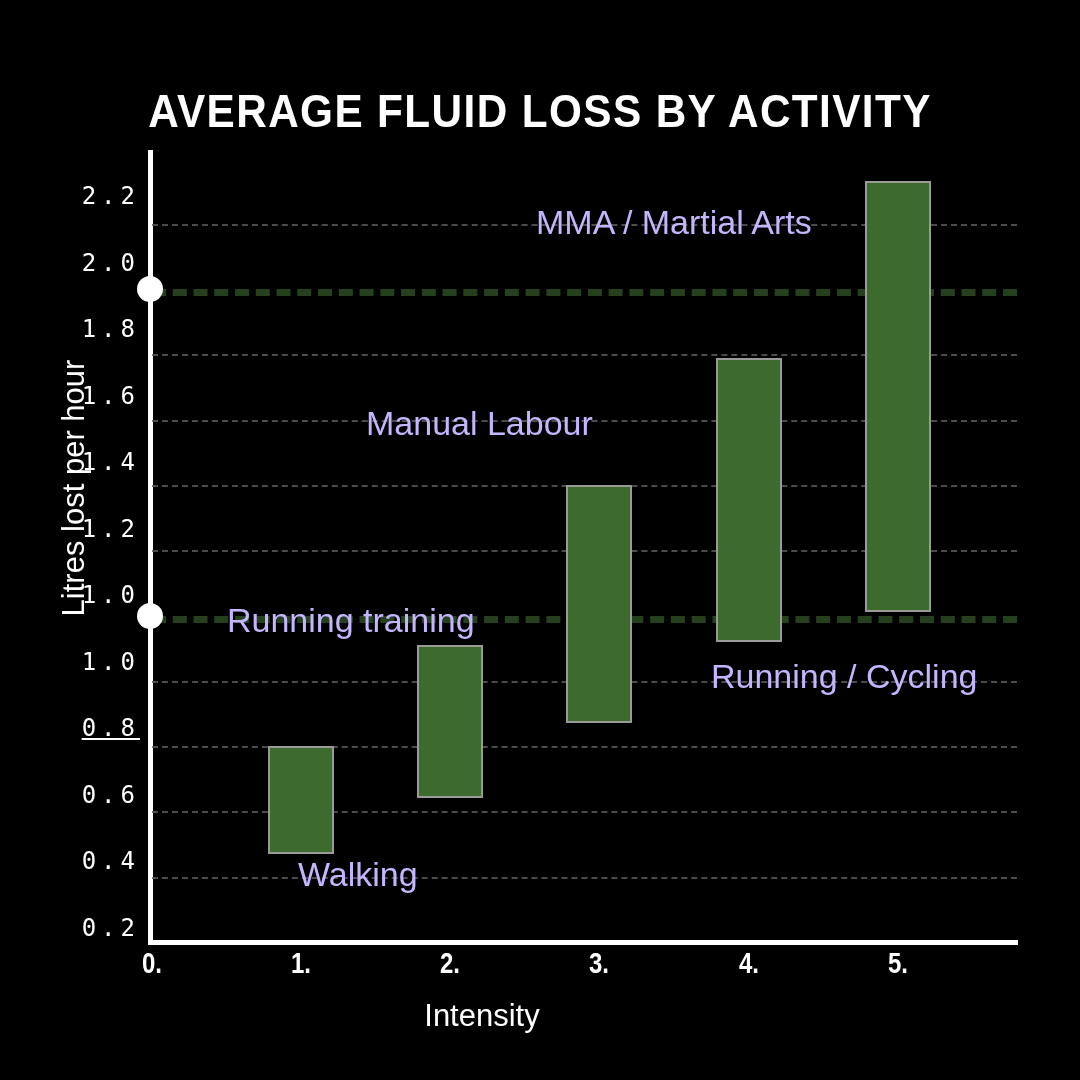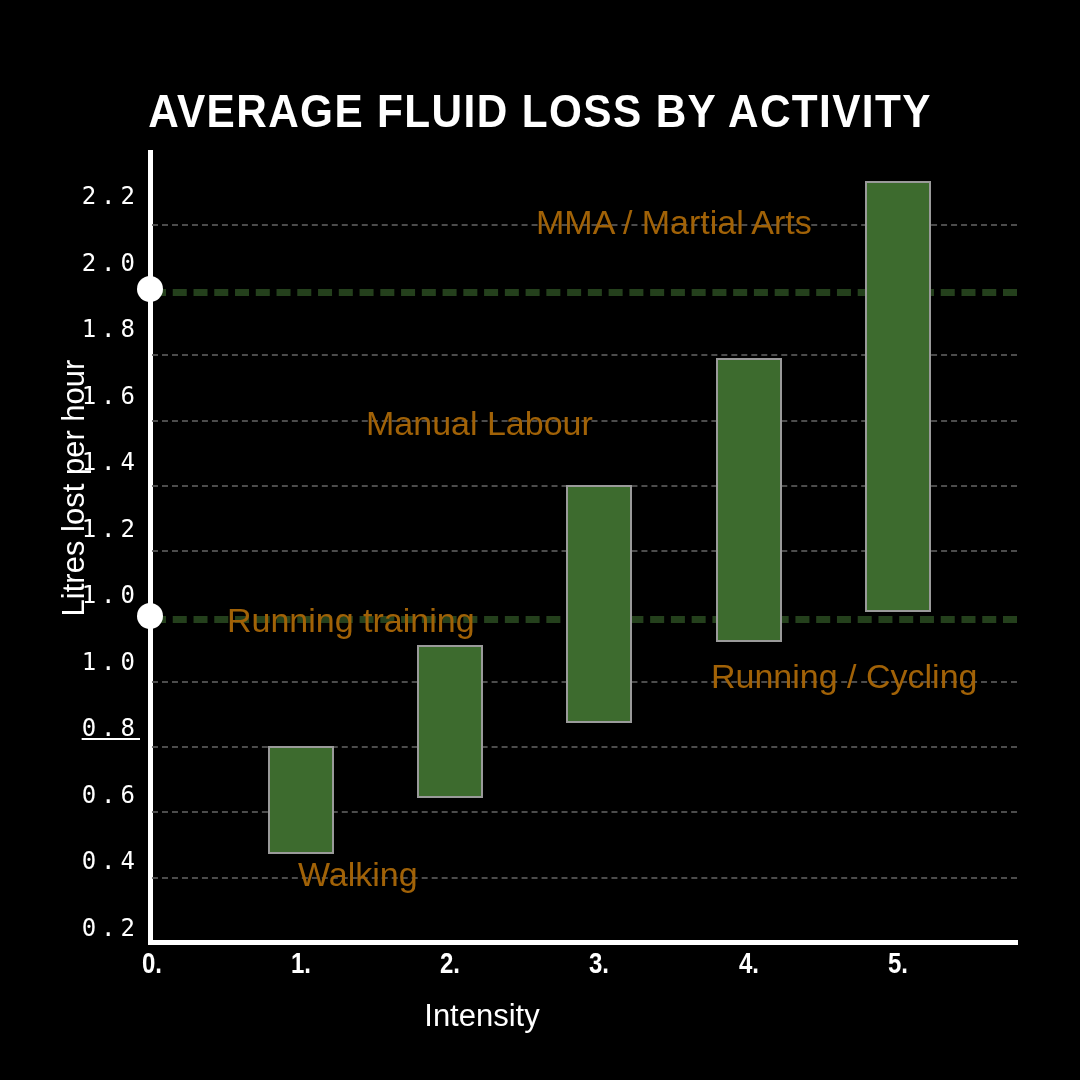--- a/index.html
+++ b/index.html
@@ -38,21 +38,21 @@
 
   
   .xtick{position:absolute;top:946px;transform:translateX(-50%) scaleX(0.8);
          color:#ffffff;font-family:"Liberation Sans Narrow","Liberation Sans",sans-serif;
          font-weight:700;font-size:30px;white-space:nowrap;}
 
   
   .bar{position:absolute;background:#3d6b2e;border:2px solid #9a9a9a;box-sizing:border-box;}
 
   
-  .series-label{position:absolute;color:#a16207;font-size:34px;white-space:nowrap;
+  .series-label{position:absolute;color:#c4b5fd;font-size:34px;white-space:nowrap;
                 font-family:"Liberation Sans",sans-serif;}
 
   
   #y-axis-title{position:absolute;left:-86px;top:470px;width:320px;text-align:center;
       color:#fff;font-size:31px;transform:rotate(-90deg);transform-origin:50% 50%;white-space:nowrap;}
   #x-axis-title{position:absolute;left:0;top:998px;width:964px;text-align:center;
       color:#fff;font-size:31px;}
 </style>
 </head>
 <body>

